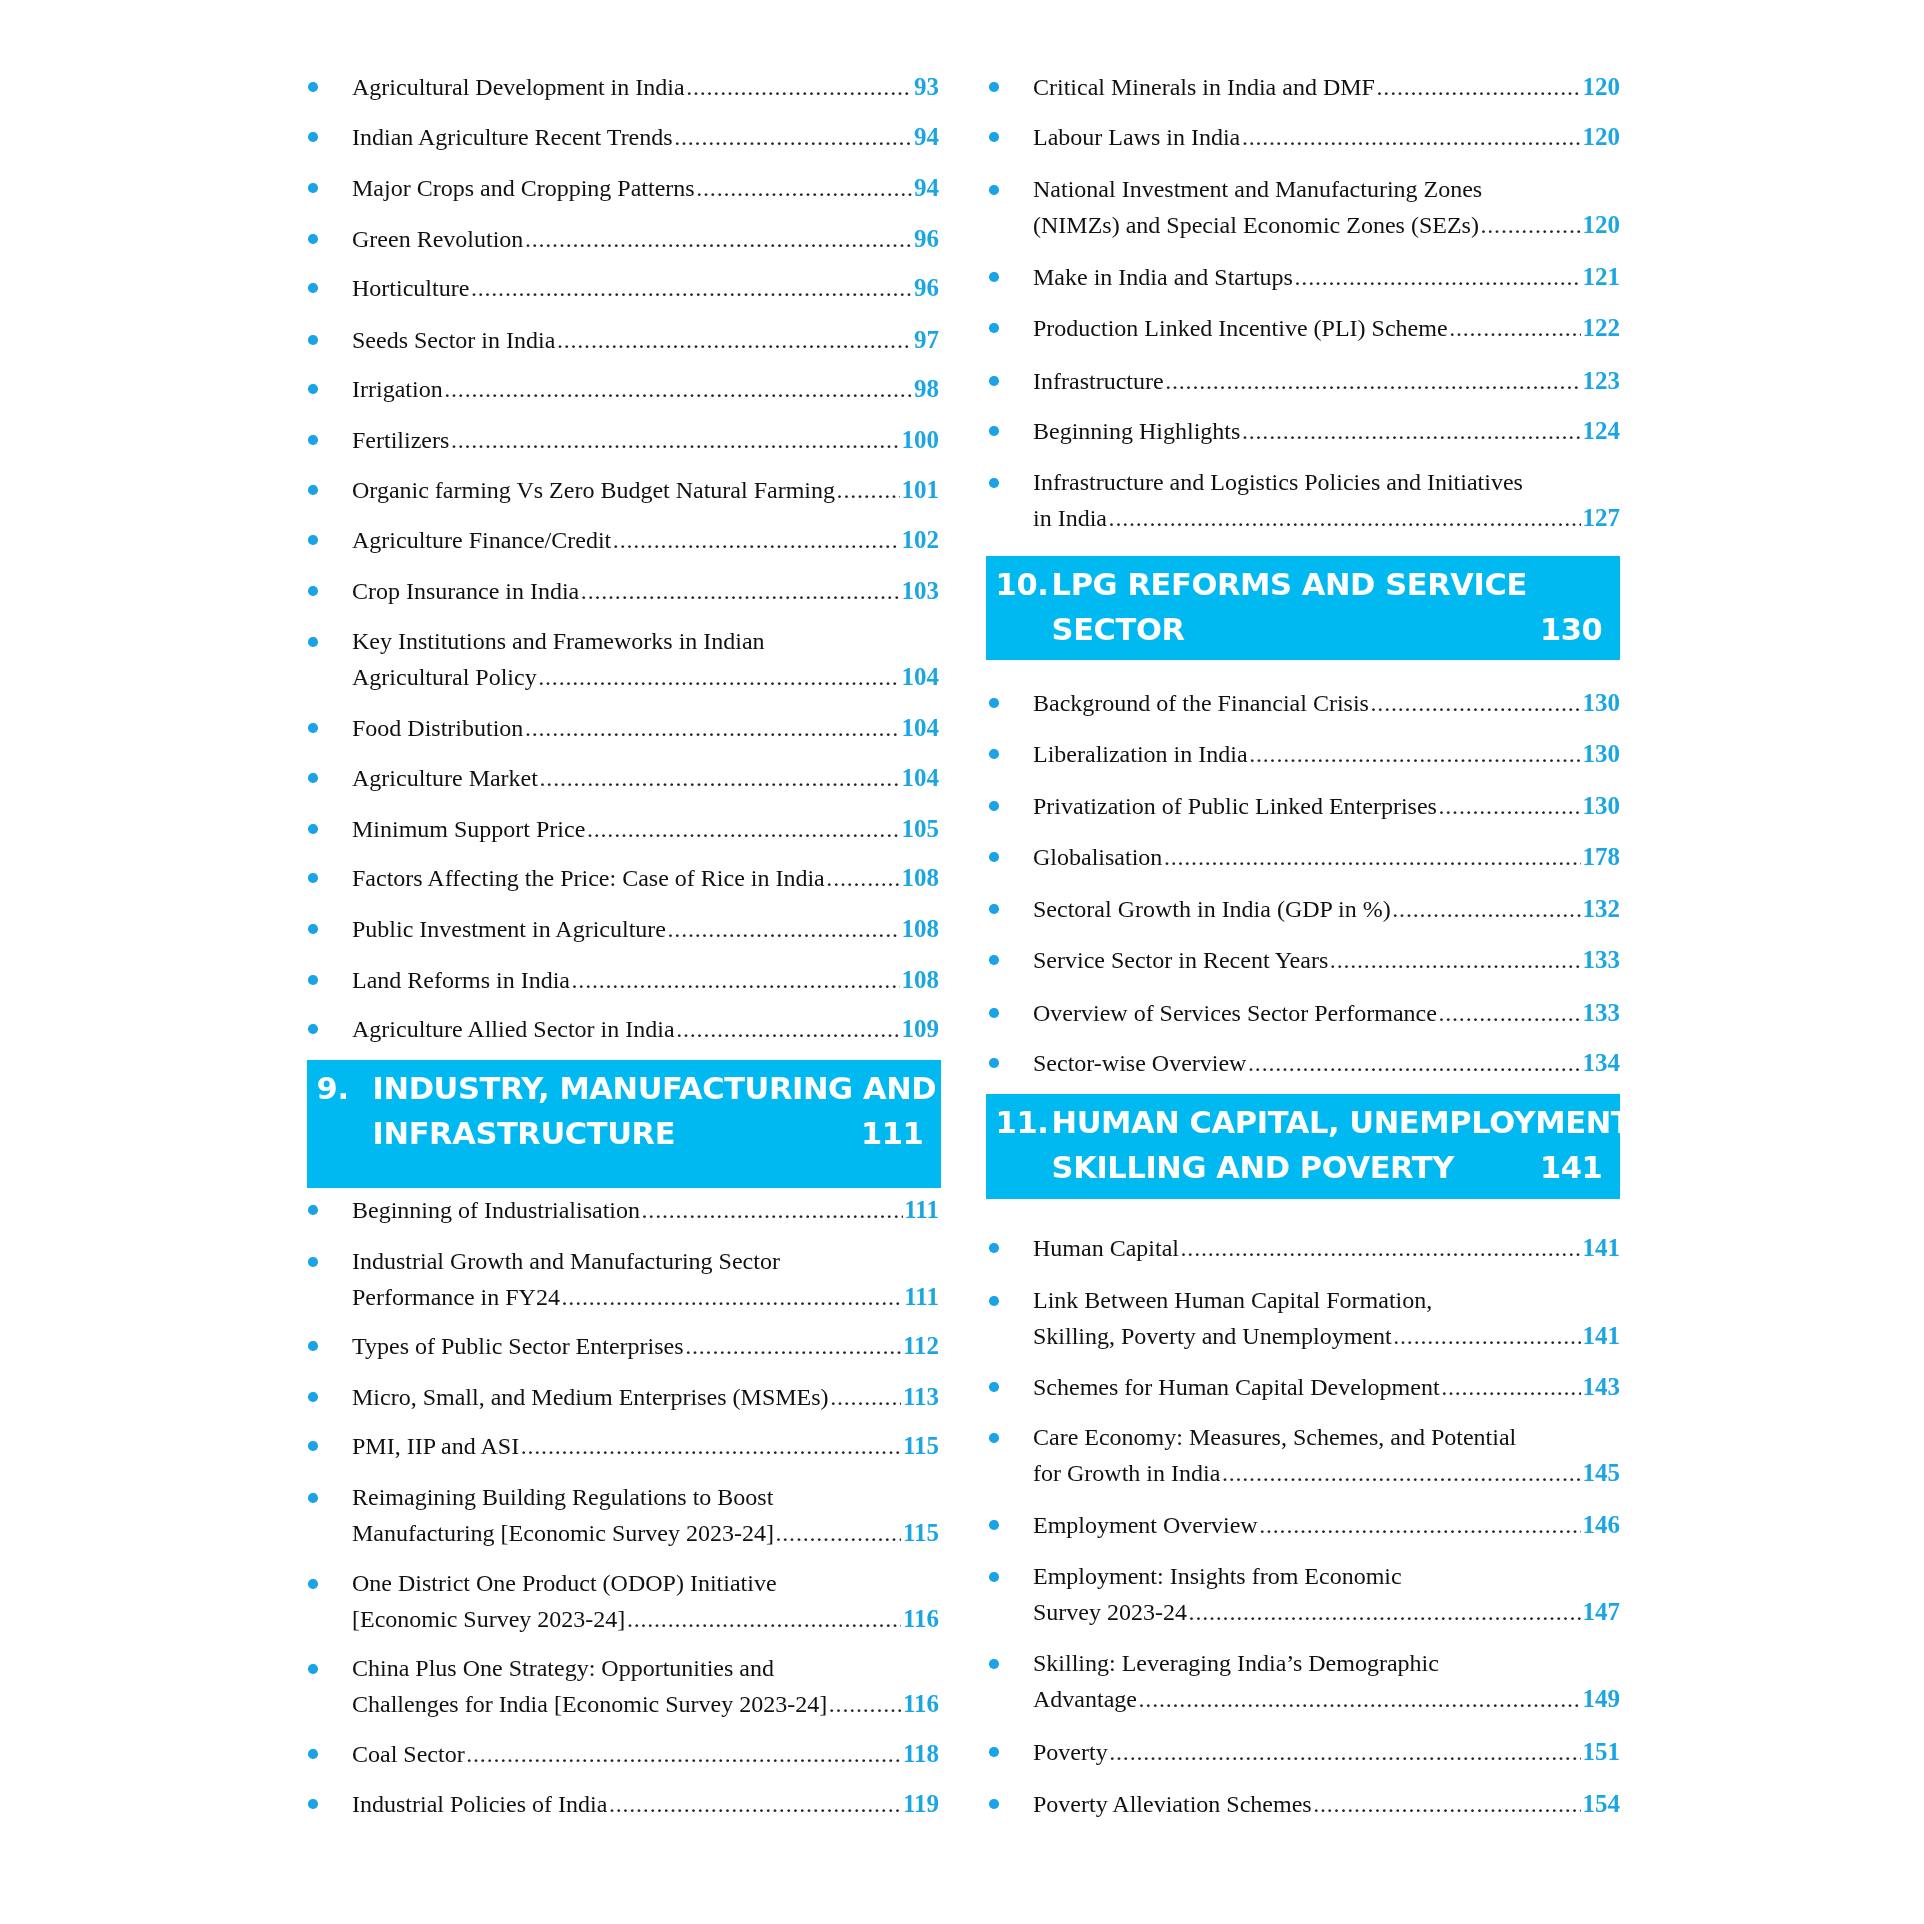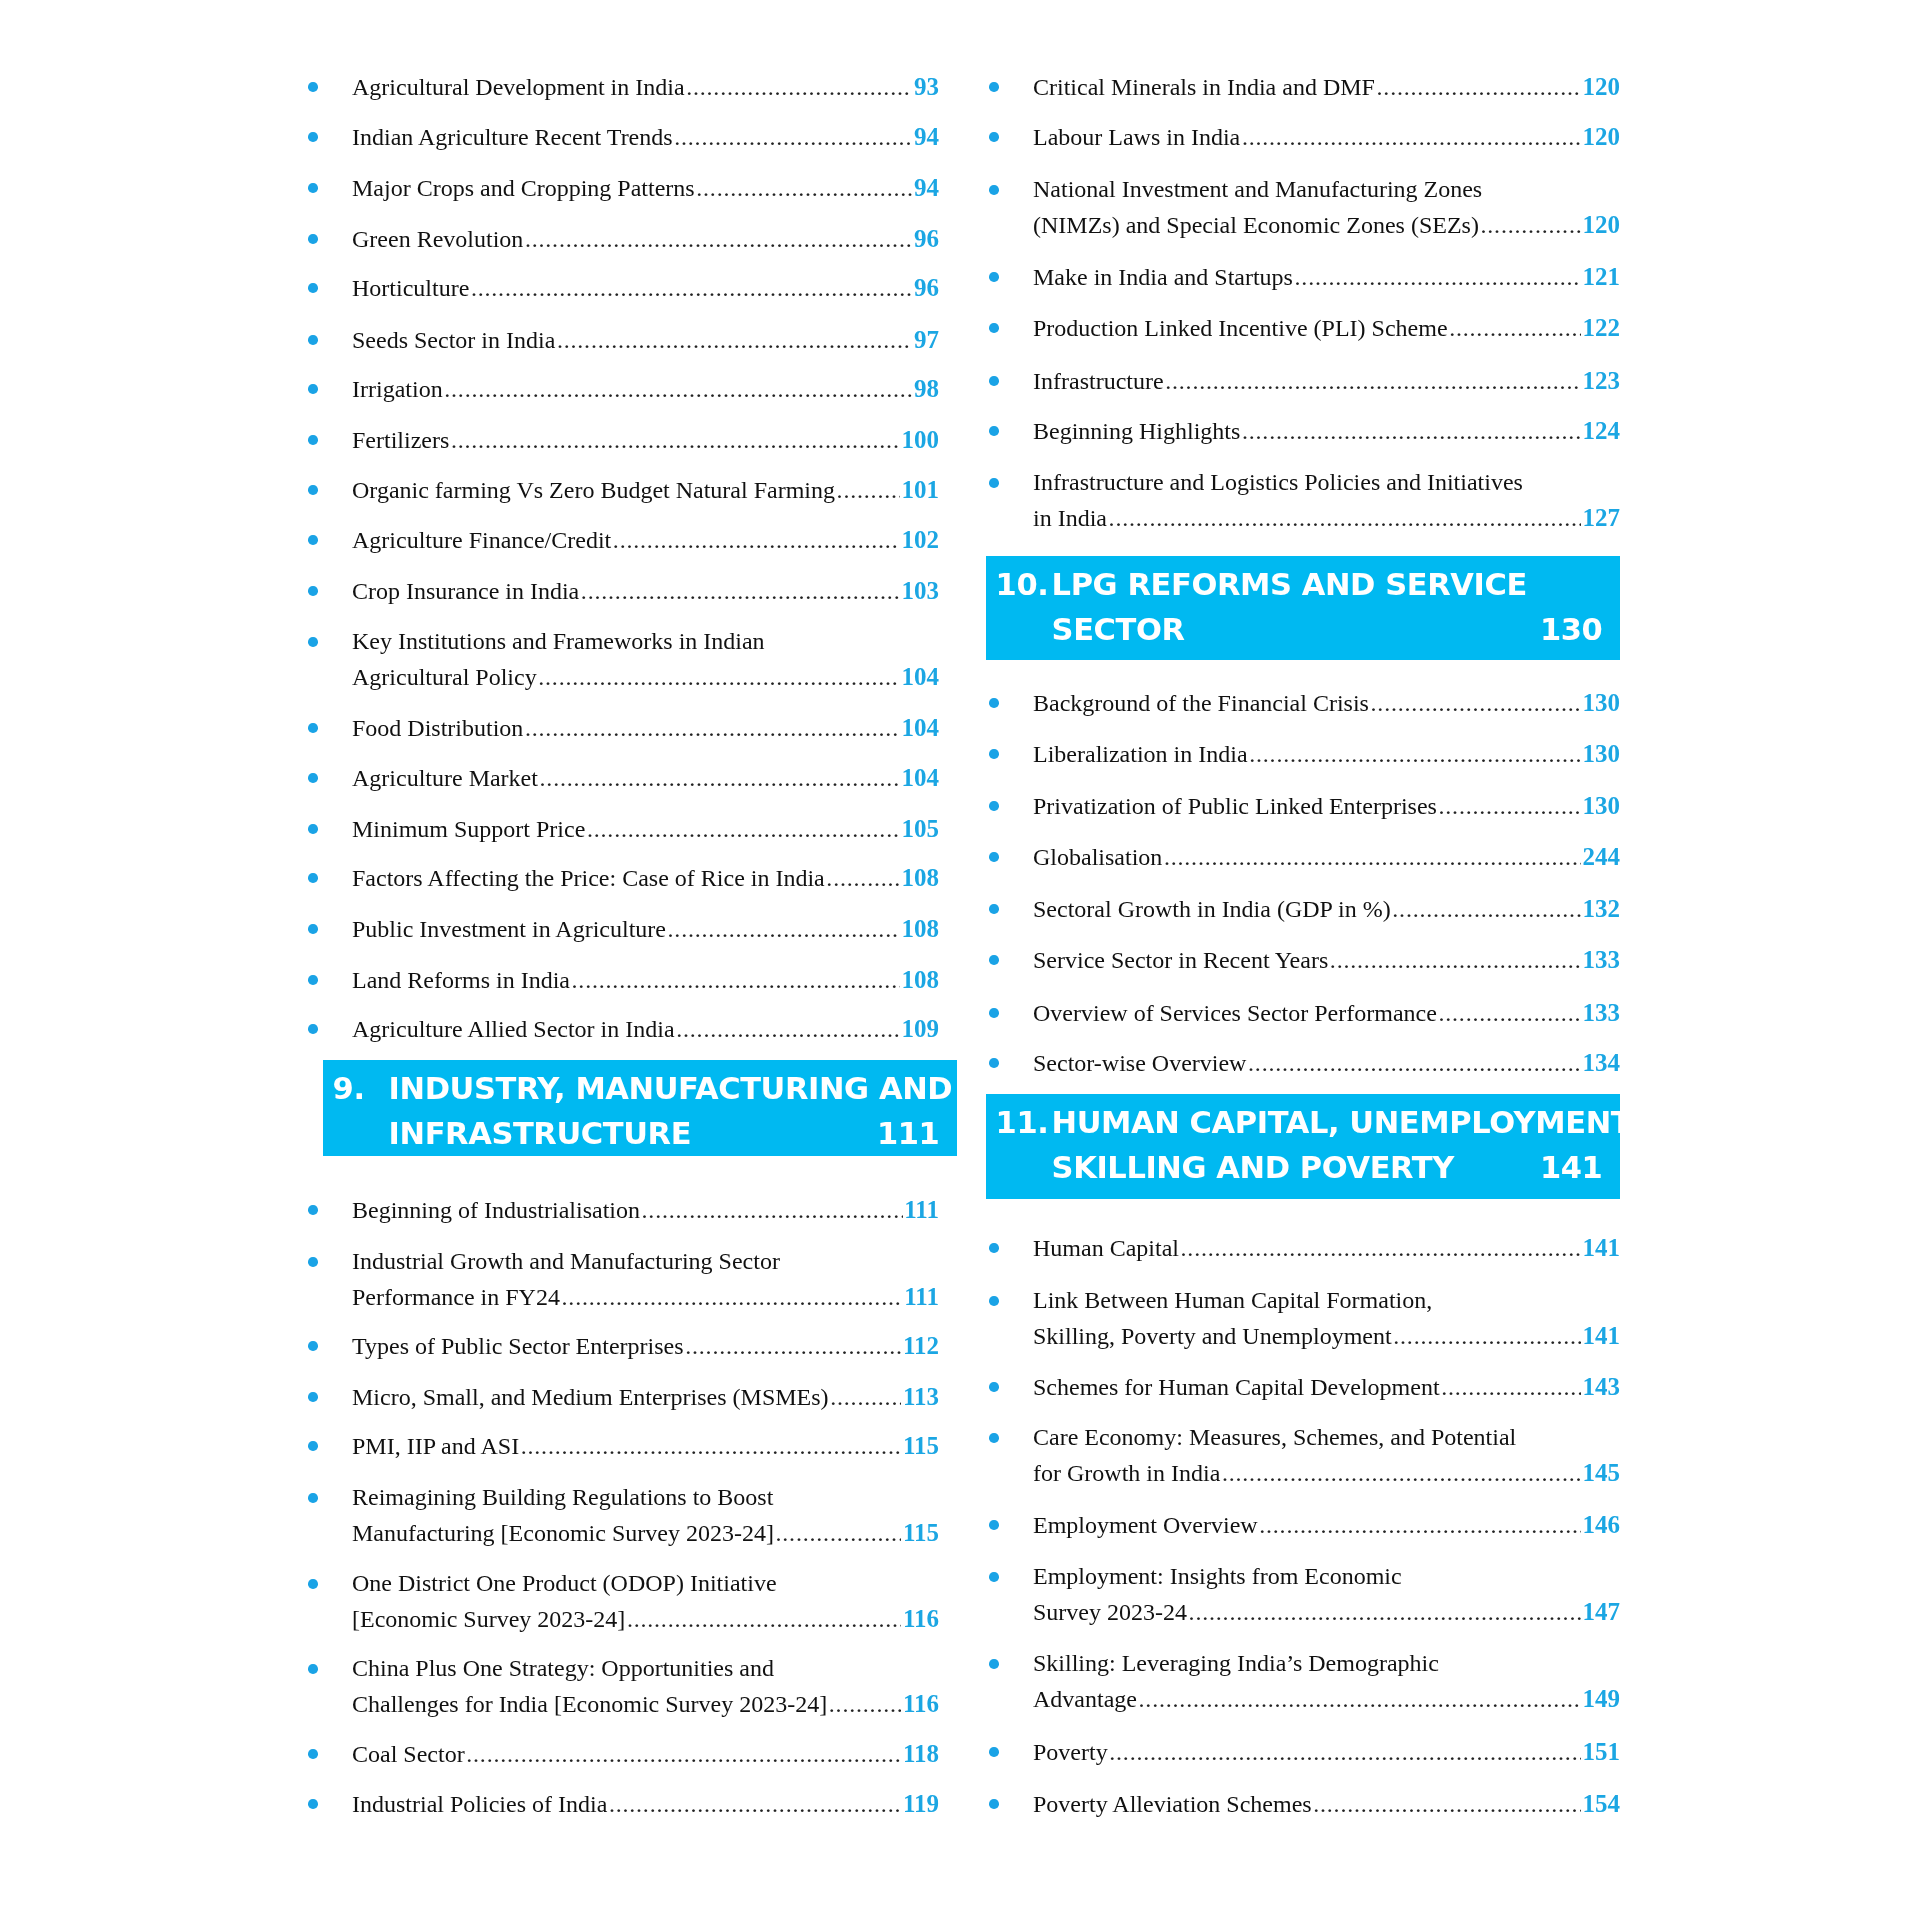--- a/index.html
+++ b/index.html
@@ -203,21 +203,21 @@
   </div>
   <div class="entry left-col" style="top:1011px">
     <span class="bullet"></span>
     <div class="line">
         <span class="txt">Agriculture Allied Sector in India</span>
         <span class="leader"></span>
         <span class="pg">109</span>
       </div>
   </div>
 
-  <div class="section-box" style="left:323px; top:1060px; width:634px; height:96px;">
+  <div class="section-box" style="left:307px; top:1060px; width:634px; height:128px;">
     <div class="row1"><span class="num">9.</span><span>INDUSTRY, MANUFACTURING AND</span></div>
     <div class="row2"><span class="indent"></span><span>INFRASTRUCTURE</span><span class="spg">111</span></div>
   </div>
 
   <div class="entry left-col" style="top:1192px">
     <span class="bullet"></span>
     <div class="line">
         <span class="txt">Beginning of Industrialisation</span>
         <span class="leader"></span>
         <span class="pg">111</span>
@@ -409,21 +409,21 @@
         <span class="txt">Privatization of Public Linked Enterprises</span>
         <span class="leader"></span>
         <span class="pg">130</span>
       </div>
   </div>
   <div class="entry right-col" style="top:839px">
     <span class="bullet"></span>
     <div class="line">
         <span class="txt">Globalisation</span>
         <span class="leader"></span>
-        <span class="pg">244</span>
+        <span class="pg">178</span>
       </div>
   </div>
   <div class="entry right-col" style="top:891px">
     <span class="bullet"></span>
     <div class="line">
         <span class="txt">Sectoral Growth in India (GDP in %)</span>
         <span class="leader"></span>
         <span class="pg">132</span>
       </div>
   </div>

